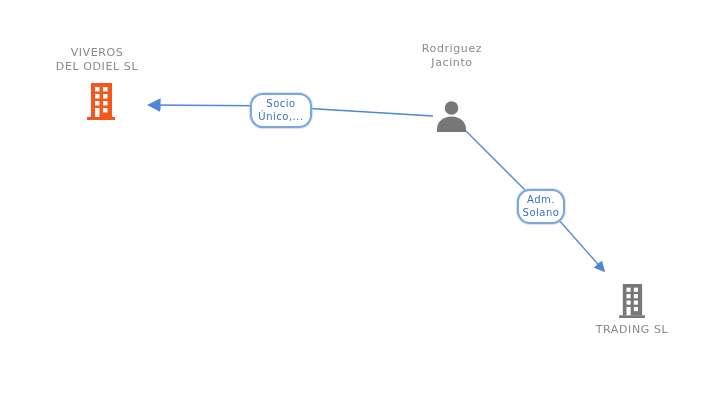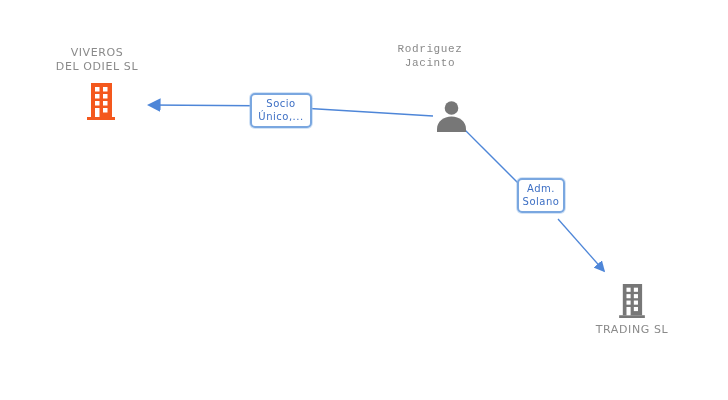--- a/index.html
+++ b/index.html
@@ -18,43 +18,43 @@
   }
   .node-label {
     position: absolute;
     color: #8a8a8a;
     font-size: 11px;
     line-height: 14px;
     text-align: center;
     letter-spacing: 0.6px;
   }
   #viveros-label { left: 17px; top: 46px; width: 160px; }
-  #person-label  { left: 350px; top: 42px; width: 160px; font-family: Liberation Mono, monospace; }
+  #person-label  { left: 372px; top: 42px; width: 160px; }
   #xibanya-label { left: 552px; top: 323px; width: 160px; }
 
   .node-icon { position: absolute; }
   #viveros-icon { left: 86px;  top: 83px;  }
   #person-icon  { left: 435px; top: 100px; }
   #xibanya-icon { left: 617px; top: 284px; }
 
   .edge-label {
     position: absolute;
     background: #ffffff;
     border: 2px solid #7aa7e0;
-    border-radius: 5px;
+    border-radius: 13px;
     color: #3d6fc4;
     font-size: 10px;
     line-height: 13px;
     text-align: center;
     letter-spacing: 0.5px;
     padding: 2px 0 3px 0;
     box-shadow: 0 0 0 1px rgba(160,195,235,0.45);
   }
   #socio-label { left: 250px; top: 93px;  width: 58px; }
-  #adm-label   { left: 517px; top: 178px; width: 44px; }
+  #adm-label   { left: 517px; top: 189px; width: 44px; }
 
   #brand-logo {
     position: absolute;
     right: 4px;
     bottom: 2px;
     font-size: 15px;
     white-space: nowrap;
   }
   #brand-logo .copy {
     color: #5e8290;

